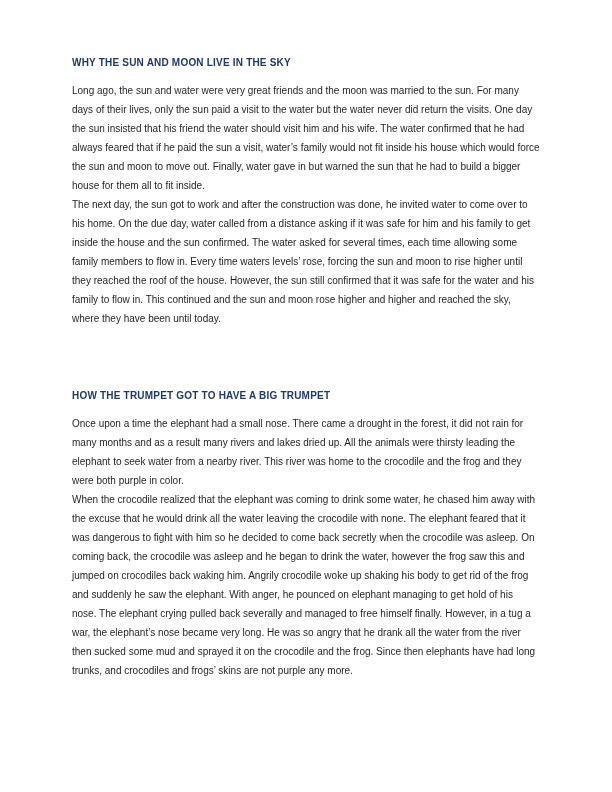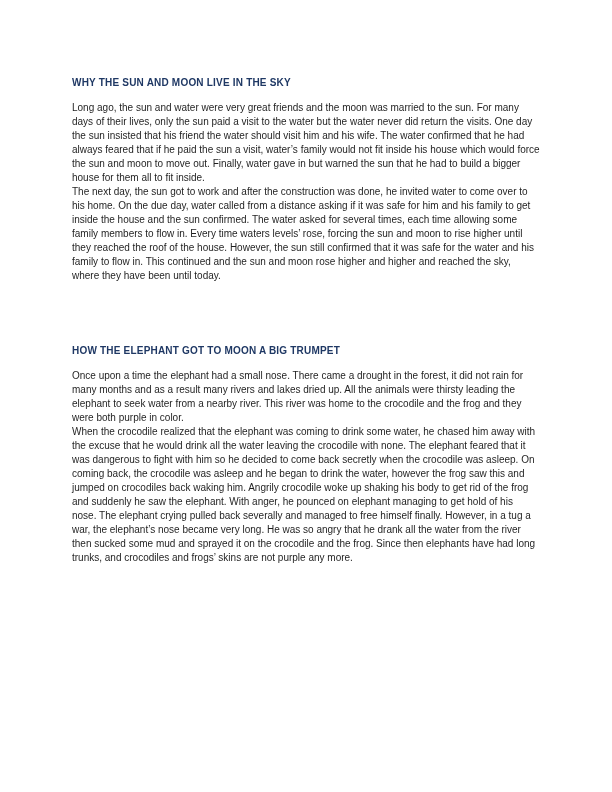--- a/index.html
+++ b/index.html
@@ -5,57 +5,57 @@
   html, body {
     margin: 0;
     padding: 0;
     background: #ffffff;
   }
   .page {
     position: relative;
     width: 612px;
     height: 792px;
     box-sizing: border-box;
-    padding: 76px 72px 0 72px;
+    padding: 56px 72px 0 72px;
     background: #ffffff;
     overflow: hidden;
     font-family: "Liberation Sans", sans-serif;
   }
   .story-heading {
     margin: 0;
     font-family: "Liberation Sans", sans-serif;
     font-size: 10px;
     line-height: 13px;
     font-weight: bold;
     letter-spacing: 0.2px;
     color: #1F3864;
   }
   .story-paragraph {
     margin: 0;
     width: 468px;
     font-family: "Liberation Sans", sans-serif;
     font-size: 10px;
-    line-height: 14px;
+    line-height: 19px;
     color: #1f1f1f;
     text-align: left;
   }
   .p-after-heading { margin-top: 12px; }
   .p-after-paragraph { }
   .section-second { margin-top: 61px; }
 </style>
 </head>
 <body>
 
 <div class="page">
 
   <section>
     <h2 class="story-heading">WHY THE SUN AND MOON LIVE IN THE SKY</h2>
     <p class="story-paragraph p-after-heading">Long ago, the sun and water were very great friends and the moon was married to the sun. For many days of their lives, only the sun paid a visit to the water but the water never did return the visits. One day the sun insisted that his friend the water should visit him and his wife. The water confirmed that he had always feared that if he paid the sun a visit, water’s family would not fit inside his house which would force the sun and moon to move out. Finally, water gave in but warned the sun that he had to build a bigger house for them all to fit inside.</p>
     <p class="story-paragraph p-after-paragraph">The next day, the sun got to work and after the construction was done, he invited water to come over to his home. On the due day, water called from a distance asking if it was safe for him and his family to get inside the house and the sun confirmed. The water asked for several times, each time allowing some family members to flow in. Every time waters levels’ rose, forcing the sun and moon to rise higher until they reached the roof of the house. However, the sun still confirmed that it was safe for the water and his family to flow in. This continued and the sun and moon rose higher and higher and reached the sky, where they have been until today.</p>
   </section>
 
   <section class="section-second">
-    <h2 class="story-heading">HOW THE ELEPHANT GOT TO MOON A BIG TRUMPET</h2>
+    <h2 class="story-heading">HOW THE TRUMPET GOT TO HAVE A BIG TRUMPET</h2>
     <p class="story-paragraph p-after-heading">Once upon a time the elephant had a small nose. There came a drought in the forest, it did not rain for many months and as a result many rivers and lakes dried up. All the animals were thirsty leading the elephant to seek water from a nearby river. This river was home to the crocodile and the frog and they were both purple in color.</p>
     <p class="story-paragraph p-after-paragraph">When the crocodile realized that the elephant was coming to drink some water, he chased him away with the excuse that he would drink all the water leaving the crocodile with none. The elephant feared that it was dangerous to fight with him so he decided to come back secretly when the crocodile was asleep. On coming back, the crocodile was asleep and he began to drink the water, however the frog saw this and jumped on crocodiles back waking him. Angrily crocodile woke up shaking his body to get rid of the frog and suddenly he saw the elephant. With anger, he pounced on elephant managing to get hold of his nose. The elephant crying pulled back severally and managed to free himself finally. However, in a tug a war, the elephant’s nose became very long. He was so angry that he drank all the water from the river then sucked some mud and sprayed it on the crocodile and the frog. Since then elephants have had long trunks, and crocodiles and frogs’ skins are not purple any more.</p>
   </section>
 
 </div>
 
 </body></html>

